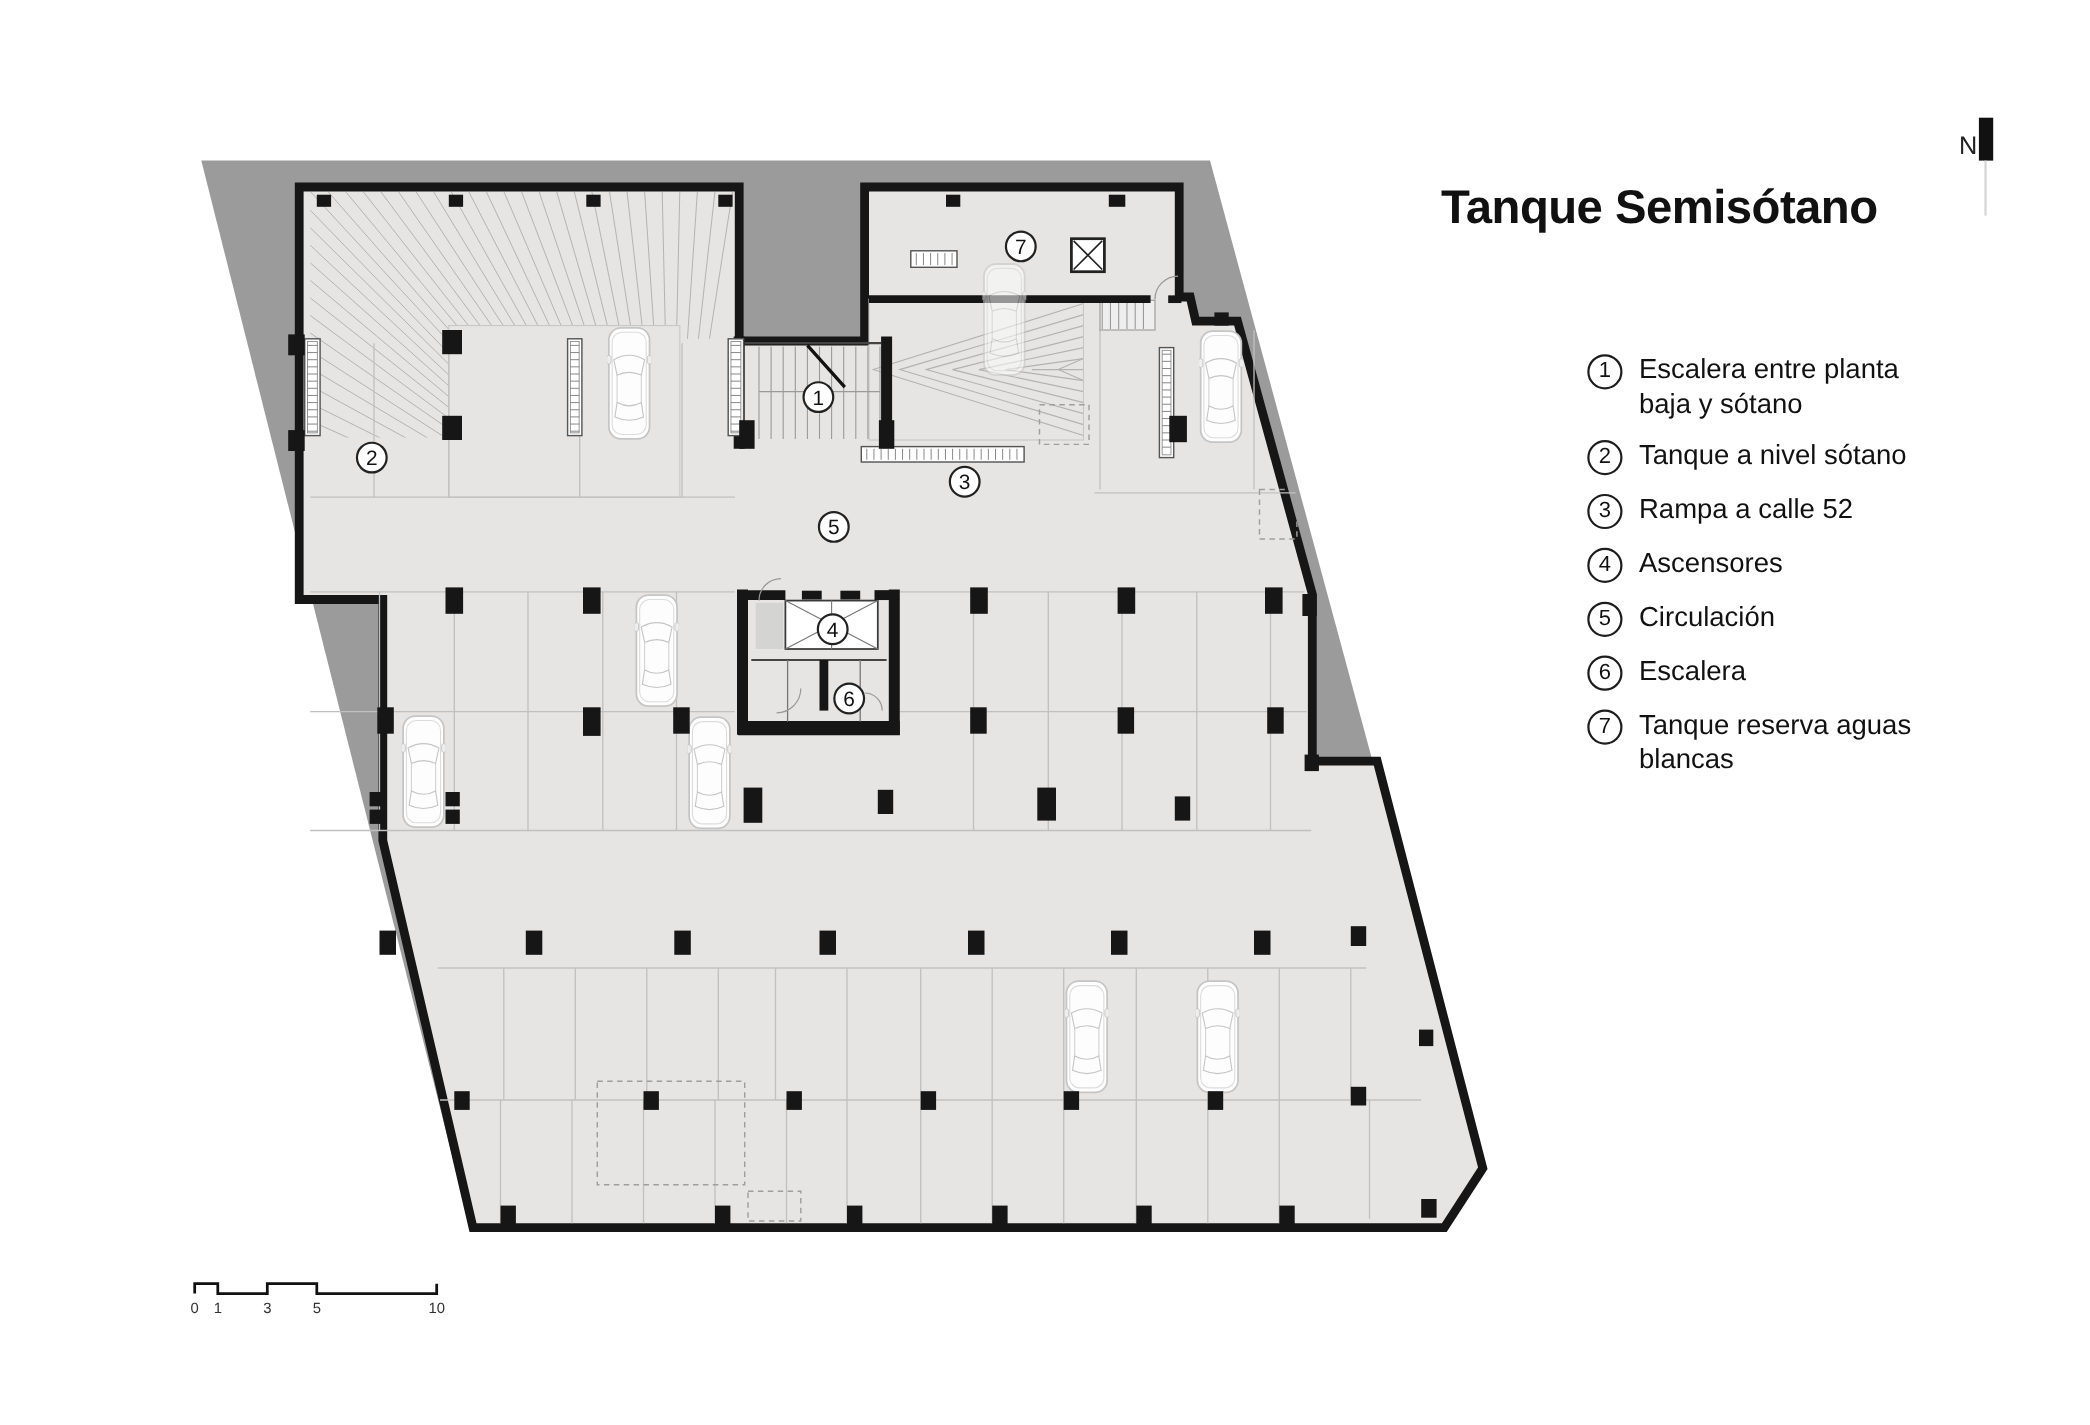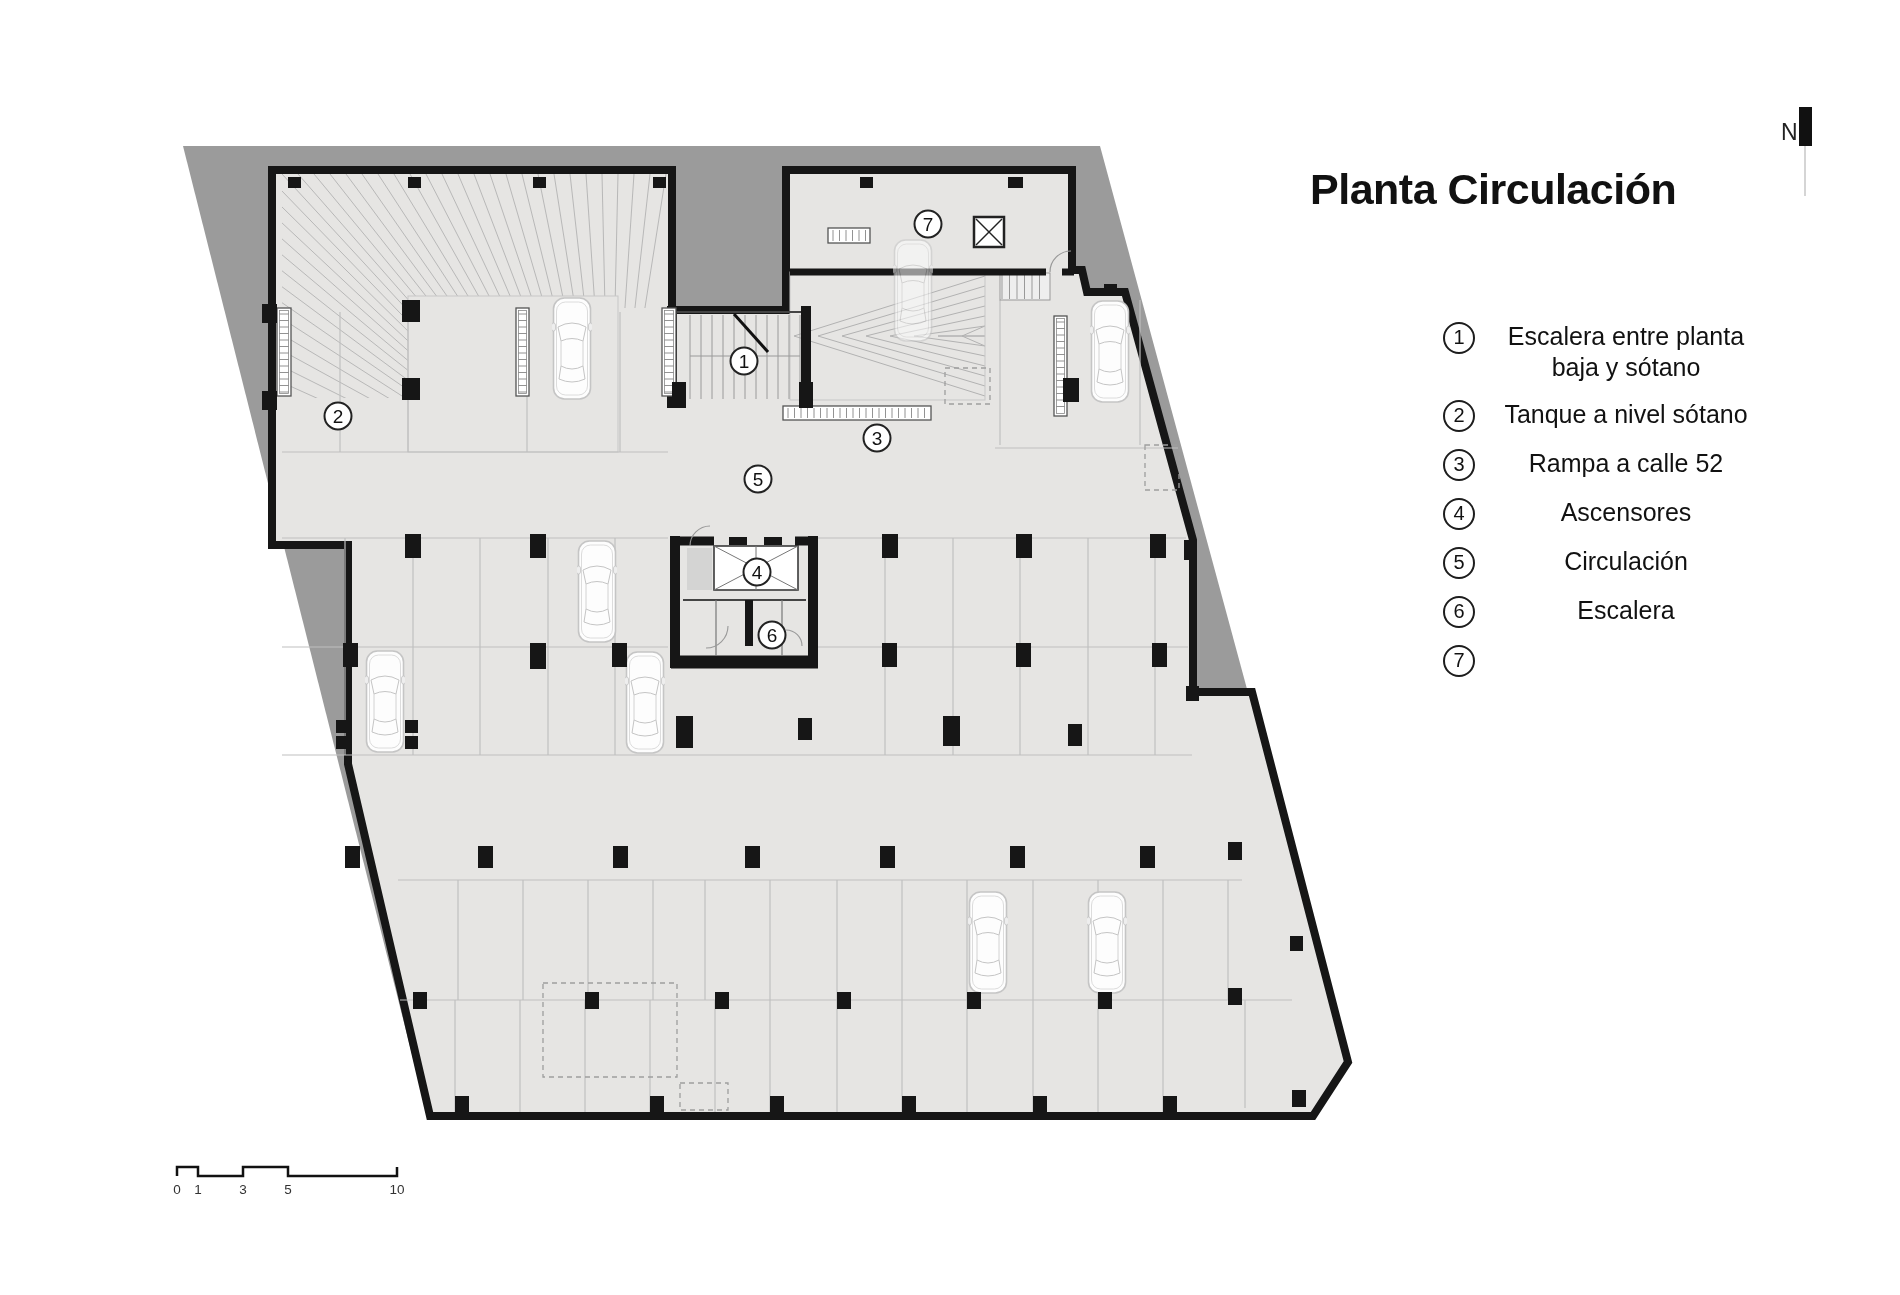--- a/index.html
+++ b/index.html
@@ -9,21 +9,21 @@
   html,body{margin:0;padding:0;background:#fff;}
   .stage{position:relative;width:1900px;height:1295px;background:#fff;overflow:hidden;
          font-family:"Liberation Sans", sans-serif;}
   .plan-svg{position:absolute;left:0;top:0;}
   .page-title{position:absolute;left:1310px;top:165px;margin:0;font-size:43px;font-weight:bold;
               color:var(--ink);letter-spacing:-0.5px;}
   .legend{position:absolute;left:1443px;top:322px;width:330px;}
   .legend-item{display:flex;align-items:flex-start;gap:15px;margin-bottom:17px;}
   .legend-num{flex:0 0 auto;width:28px;height:28px;border:2px solid #1d1d1d;border-radius:50%;
               text-align:center;line-height:27px;font-size:20px;color:var(--ink);background:#fff;}
-  .legend-text{font-size:25px;line-height:31px;color:var(--ink);width:272px;margin-top:-1px;text-align:center;}
+  .legend-text{font-size:25px;line-height:31px;color:var(--ink);width:272px;margin-top:-1px;}
 </style>
 </head>
 <body>
 
 <div class="stage">
 
   <svg class="plan-svg" width="1900" height="1295" viewBox="0 0 1900 1295">
     <defs>
       <clipPath id="fanClip">
         <polygon points="282,174 668,174 668,308 414,308 414,398 282,398"></polygon>
@@ -442,21 +442,21 @@
       <g id="scale-labels" font-size="13.5" fill="#333" text-anchor="middle" font-family="Liberation Sans, sans-serif">
           <text x="177" y="1194">0</text>
           <text x="198" y="1194">1</text>
           <text x="243" y="1194">3</text>
           <text x="288" y="1194">5</text>
           <text x="397" y="1194">10</text>
         </g>
     </g>
   </svg>
 
-  <h1 class="page-title">Planta Circulación</h1>
+  <h1 class="page-title">Tanque Semisótano</h1>
 
   <div class="legend" id="legend">
       <div class="legend-item">
         <div class="legend-num">1</div>
         <div class="legend-text">Escalera entre planta baja y sótano</div>
       </div>
       <div class="legend-item">
         <div class="legend-num">2</div>
         <div class="legend-text">Tanque a nivel sótano</div>
       </div>
@@ -471,15 +471,16 @@
       <div class="legend-item">
         <div class="legend-num">5</div>
         <div class="legend-text">Circulación</div>
       </div>
       <div class="legend-item">
         <div class="legend-num">6</div>
         <div class="legend-text">Escalera</div>
       </div>
       <div class="legend-item">
         <div class="legend-num">7</div>
+        <div class="legend-text">Tanque reserva aguas blancas</div>
       </div>
     </div>
 </div>
 
 </body></html>

